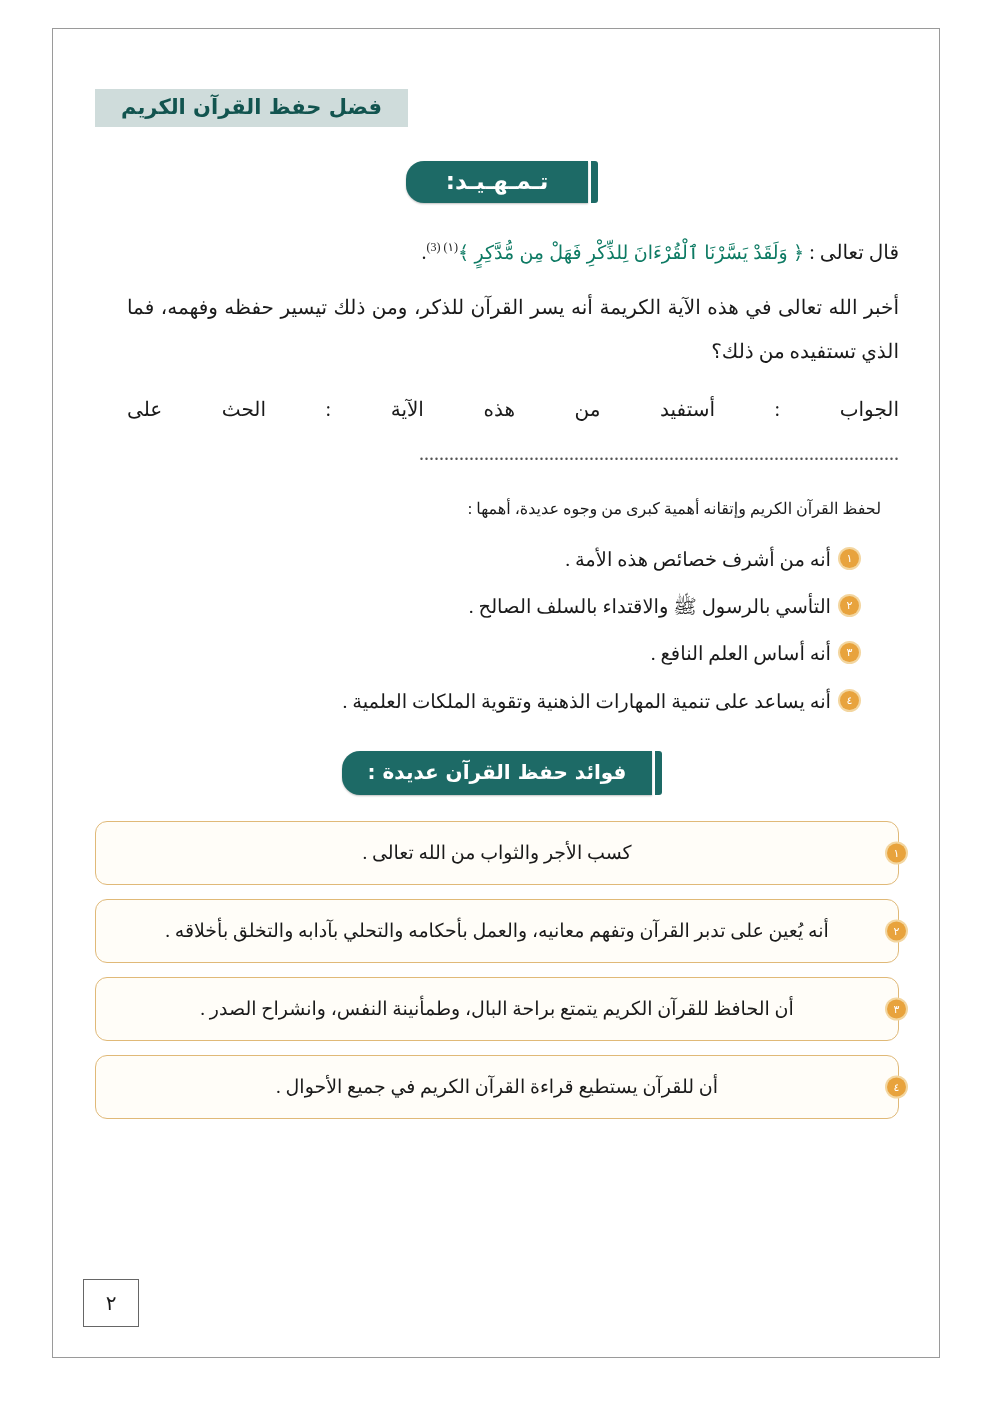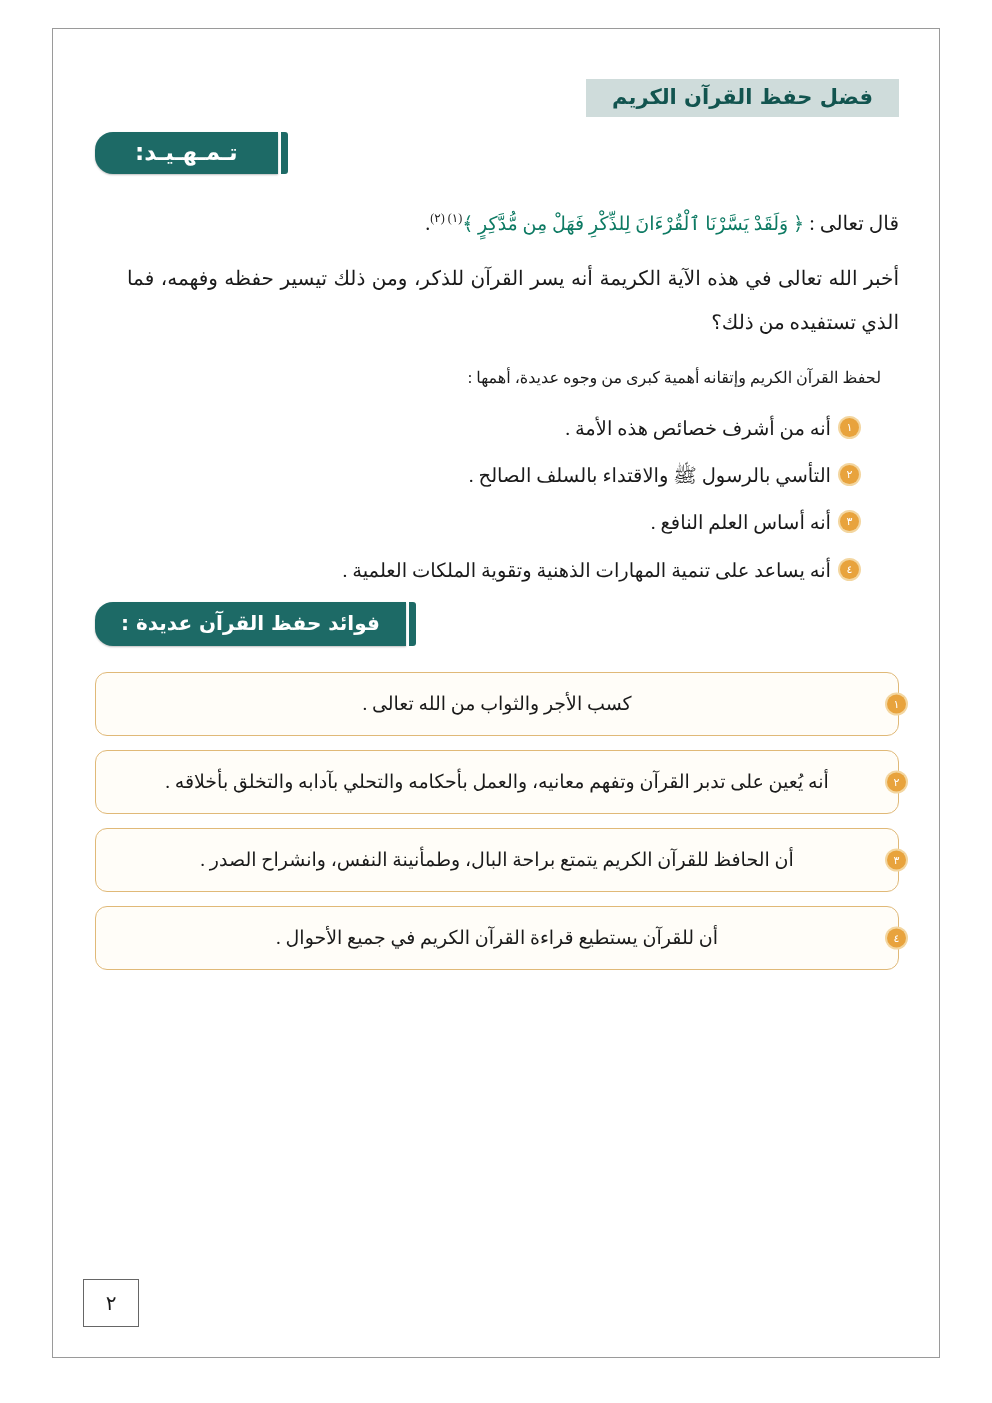--- a/index.html
+++ b/index.html
@@ -32,40 +32,40 @@
     left: 0;
     top: 0;
     width: 888px;
     height: 1330px;
     box-sizing: border-box;
     padding: 22px 42px 0 42px;
   }
 
   
   .title-wrap {
-    text-align: right;
-    margin-top: 28px;
+    text-align: left;
+    margin-top: 38px;
     text-decoration: underline;
   }
   .doc-title {
     display: inline-block;
     background: #cfdcdb;
     color: #12544f;
     font-family: "DejaVu Sans", "Liberation Sans", sans-serif;
     font-weight: bold;
     font-size: 21px;
     letter-spacing: 0.5px;
     padding: 6px 26px 8px 26px;
   }
 
   
   .pill-row {
     display: flex;
-    justify-content: flex-end;
-    margin-top: 15px;
+    justify-content: center;
+    margin-top: 34px;
   }
   .pill {
     position: relative;
     background: #1d6a66;
     color: #ffffff;
     font-family: "DejaVu Sans", "Liberation Sans", sans-serif;
     font-weight: bold;
     font-size: 20px;
     padding: 9px 26px 11px 26px;
     border-radius: 18px 0 0 18px;
@@ -95,21 +95,21 @@
     text-align: justify;
     margin: 0;
   }
   .block-verse {
     margin-top: 30px;
     font-size: 20px;
     line-height: 1.9;
   }
   .verse {
     color: #0d7a63;
-    font-family: Liberation Serif, serif;
+    font-family: Liberation Sans, sans-serif;
     font-size: 19px;
   }
   .sup {
     font-size: 12px;
     vertical-align: super;
   }
   .para-indent {
     margin-top: 14px;
     line-height: 2.2;
     margin-left: 32px;
@@ -211,25 +211,29 @@
     <div class="title-wrap">
       <span class="doc-title">فضل حفظ القرآن الكريم</span>
     </div>
 
     <div class="pill-row">
       <span class="pill tahmeed">تـمـهـيـد:</span>
     </div>
 
     <div class="block-verse">
       <span>قال تعالى :</span>
-      <span class="verse">﴿ وَلَقَدْ يَسَّرْنَا ٱلْقُرْءَانَ لِلذِّكْرِ فَهَلْ مِن مُّدَّكِرٍ ﴾</span><span class="sup">(١) (٢)</span><span>.</span>
+      <span class="verse">﴿ وَلَقَدْ يَسَّرْنَا ٱلْقُرْءَانَ لِلذِّكْرِ فَهَلْ مِن مُّدَّكِرٍ ﴾</span><span class="sup">(١) (3)</span><span>.</span>
     </div>
 
     <p class="para para-indent">أخبر الله تعالى في هذه الآية الكريمة أنه يسر القرآن للذكر، ومن ذلك تيسير حفظه وفهمه، فما الذي تستفيده من ذلك؟</p>
 
+    <div class="para para-indent">
+      <span>الجواب : أستفيد من هذه الآية : الحث على</span>
+      <span class="dots">................................................................................................</span>
+    </div>
 
 
     <div class="intro-line">لحفظ القرآن الكريم وإتقانه أهمية كبرى من وجوه عديدة، أهمها :</div>
 
     <ul class="list">
       <li>
         <span class="num-badge">١</span>
         <span>أنه من أشرف خصائص هذه الأمة .</span>
       </li>
       <li>

